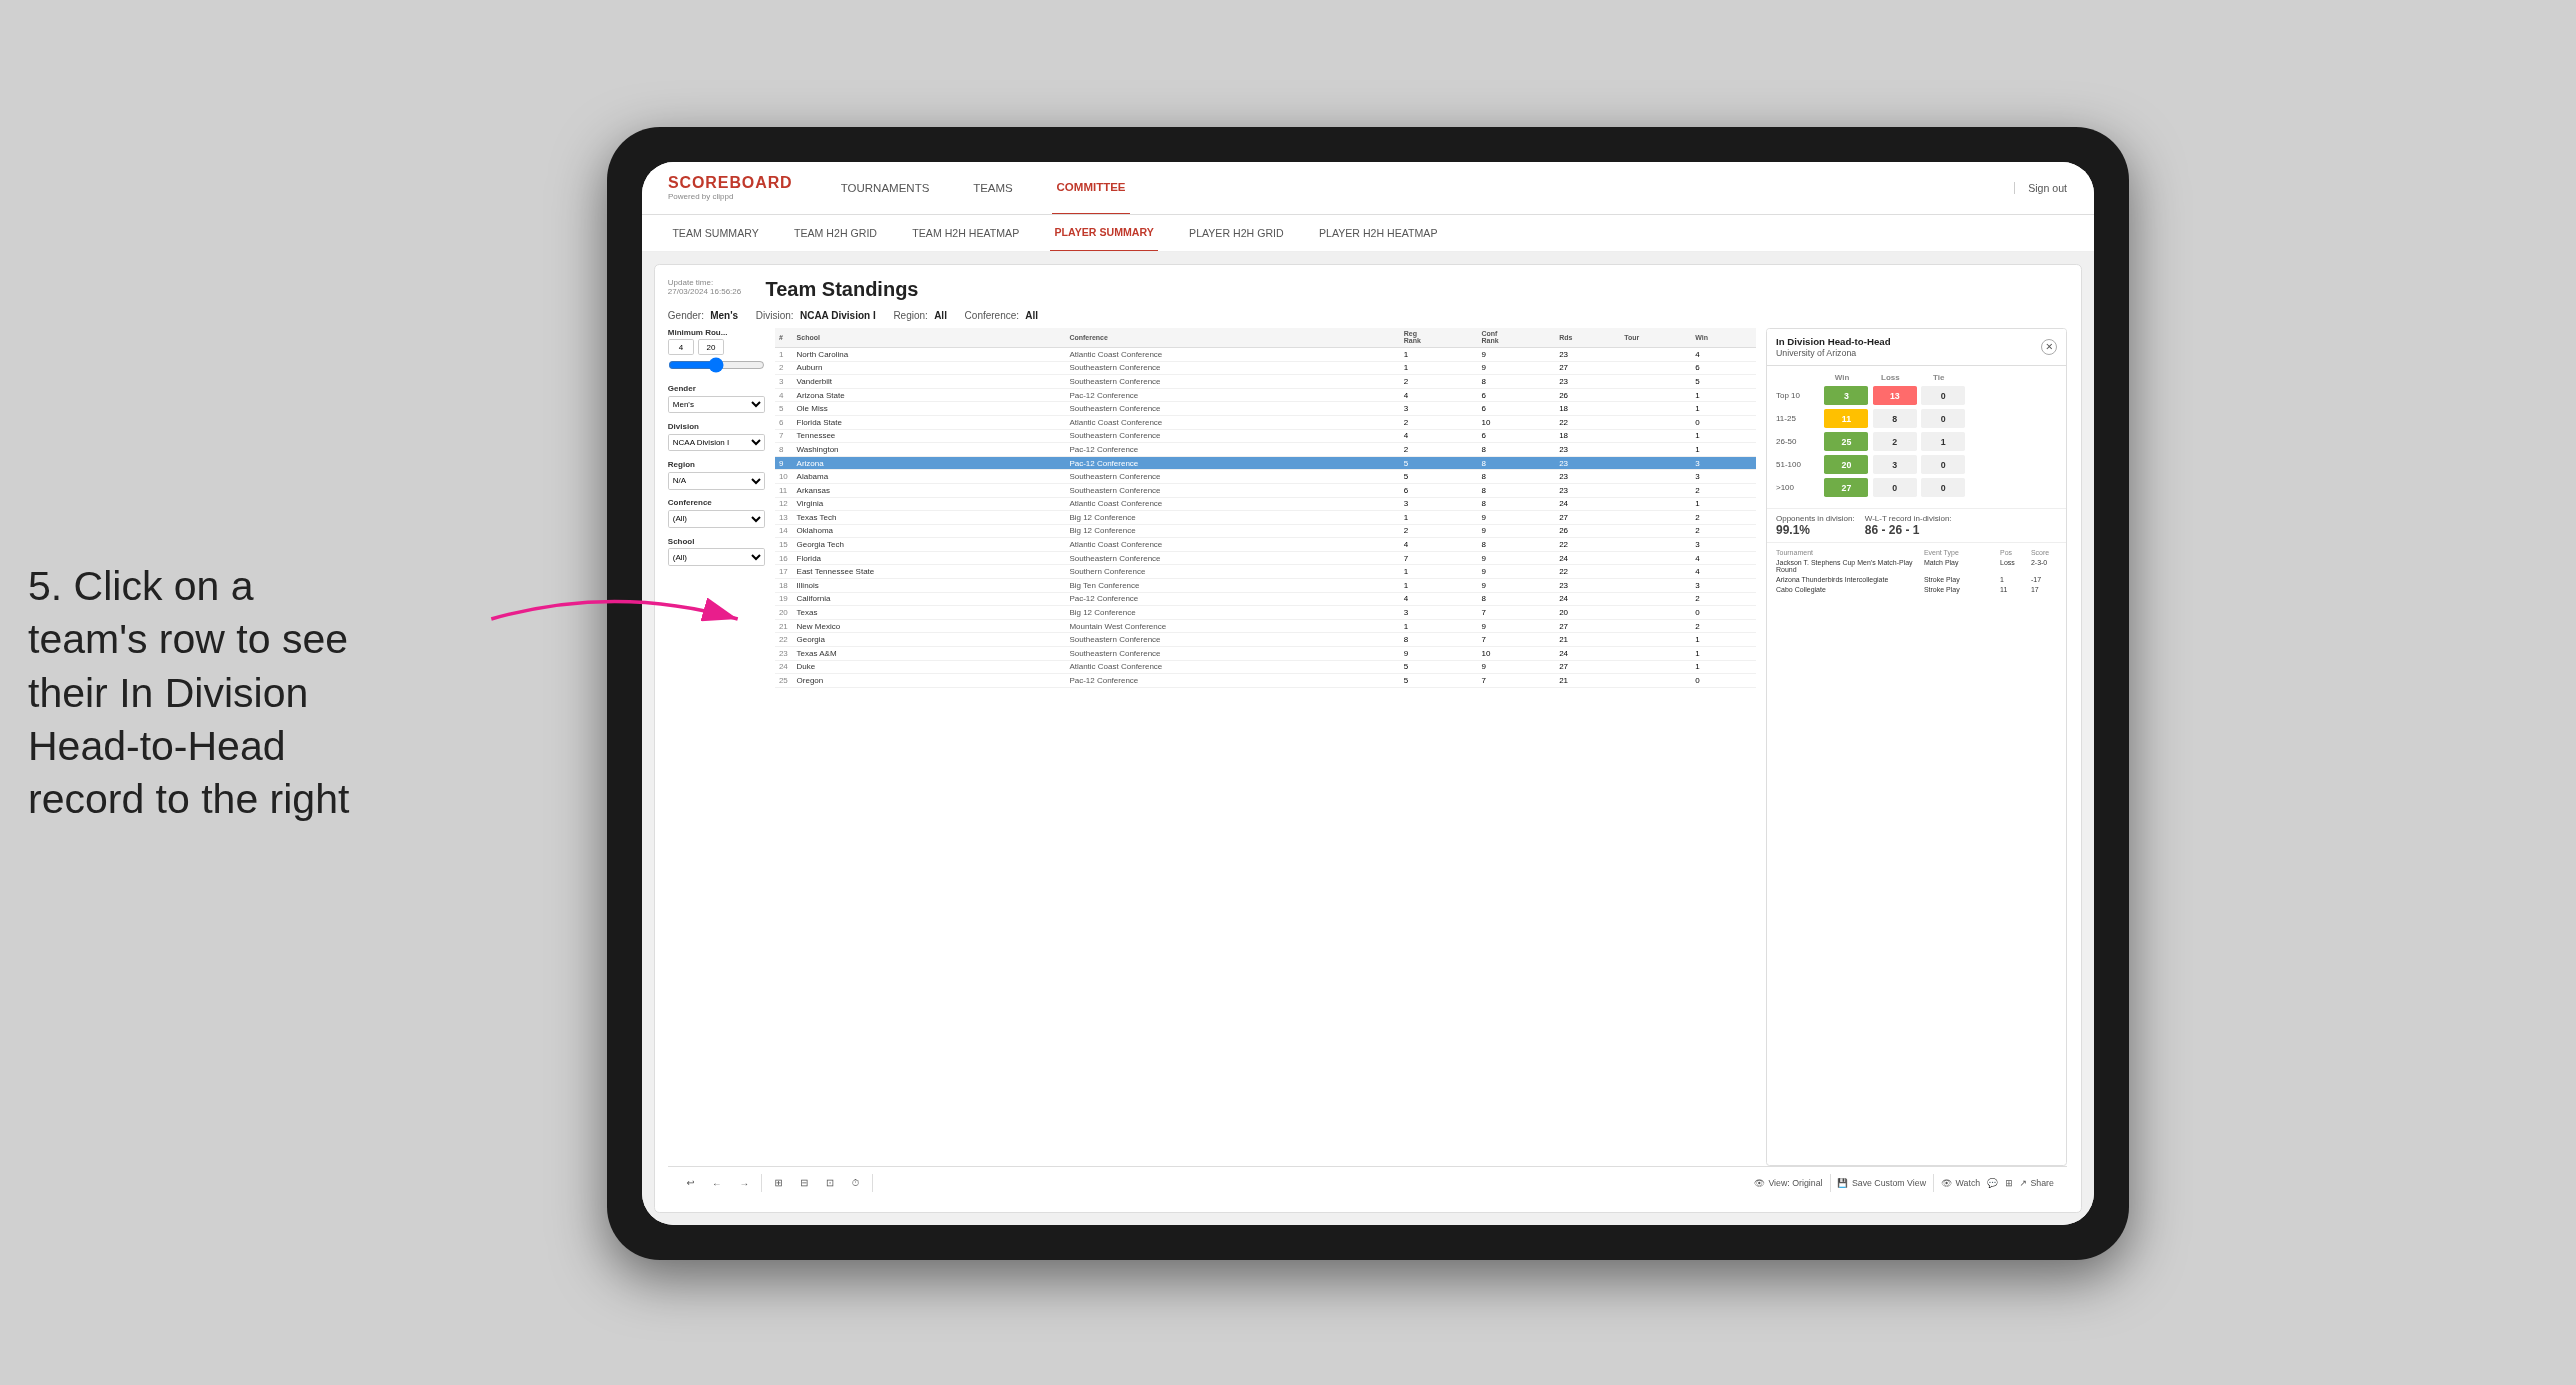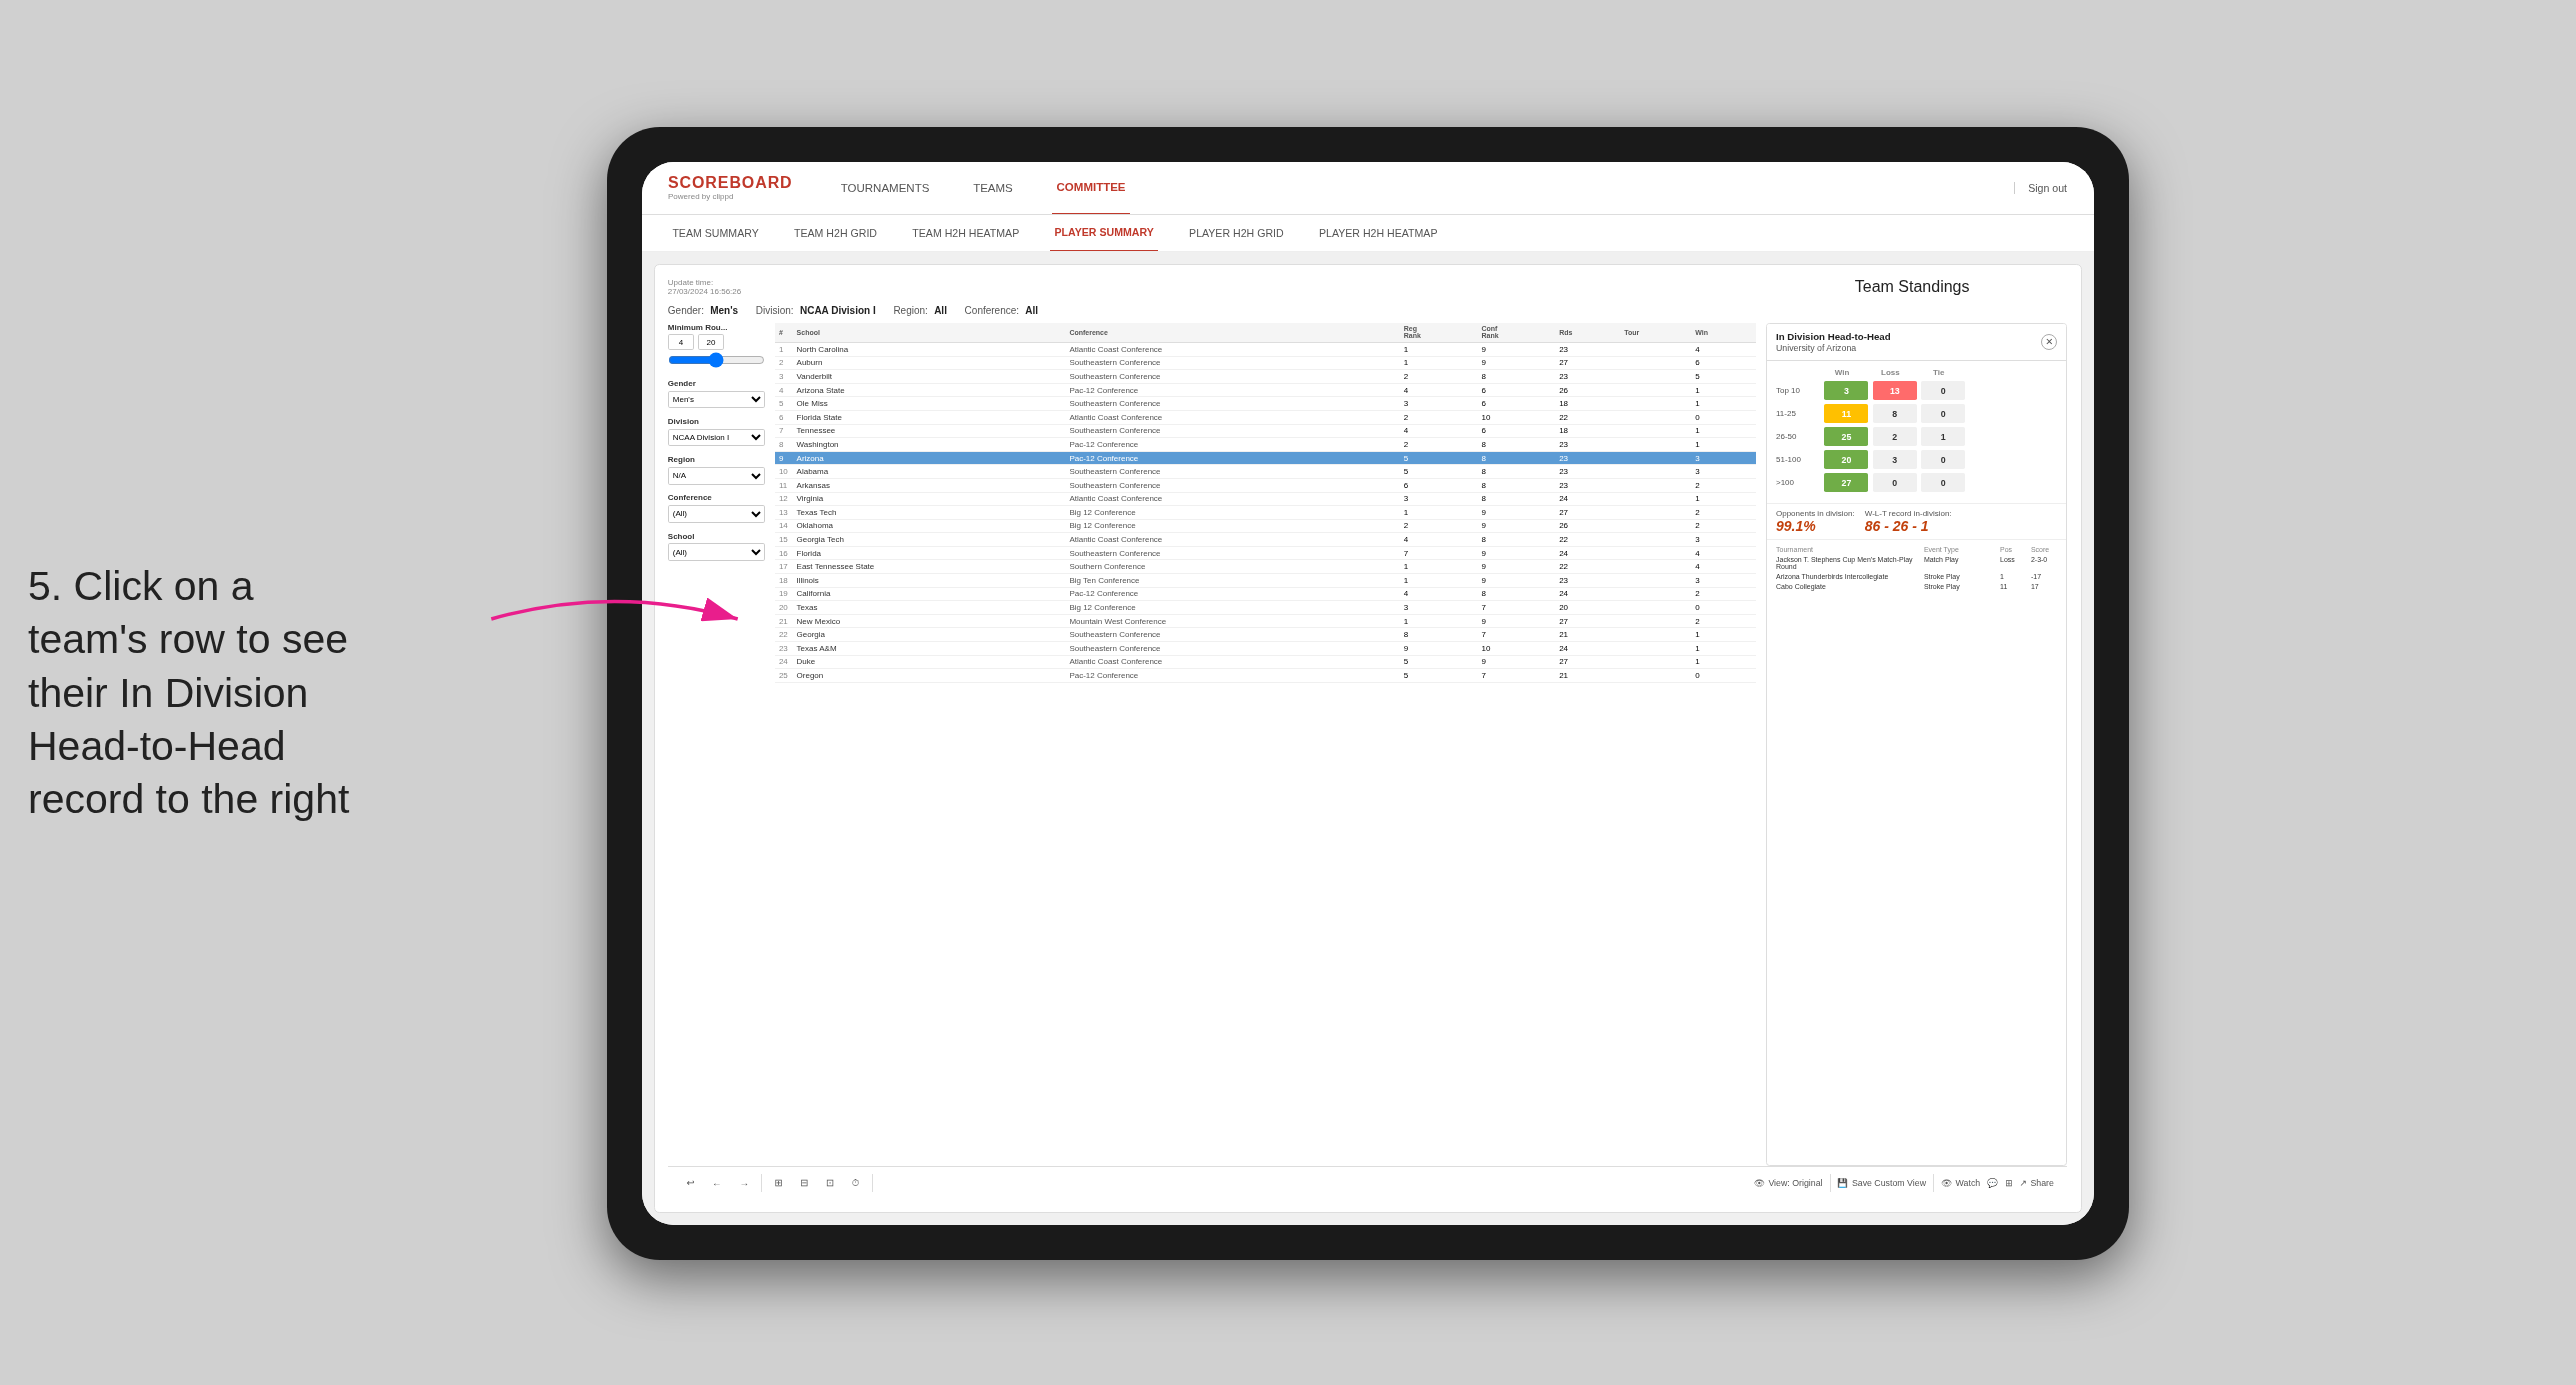--- a/index.html
+++ b/index.html
@@ -166,25 +166,25 @@
       gap: 17.7px;
     }
 
     .update-time {
       font-size: 8px;
       color: #888;
       min-width: 80px;
     }
 
     .panel-title {
-      font-size: 16px;
-      font-weight: normal;
+      font-size: 20px;
+      font-weight: bold;
       color: #222;
       flex: 1;
-      text-align: right;
+      text-align: left;
     }
 
     .panel-filters {
       display: flex;
       gap: 17.7px;
       font-size: 10px;
       color: #555;
       margin-bottom: 7px;
     }
 
@@ -391,24 +391,23 @@
       display: flex;
       gap: 10px;
     }
 
     .h2h-stat-item {
       font-size: 8px;
       color: #555;
     }
 
     .h2h-stat-value {
-      font-size: 14px;
+      font-size: 12px;
       font-weight: bold;
-      color: #c2410c;
-      font-style: italic;
+      color: #404040;
     }
 
     .h2h-tournaments {
       padding: 5.3px 8.8px;
       border-top: 0.9px solid #eee;
     }
 
     .h2h-tour-header {
       display: flex;
       gap: 4.4px;

